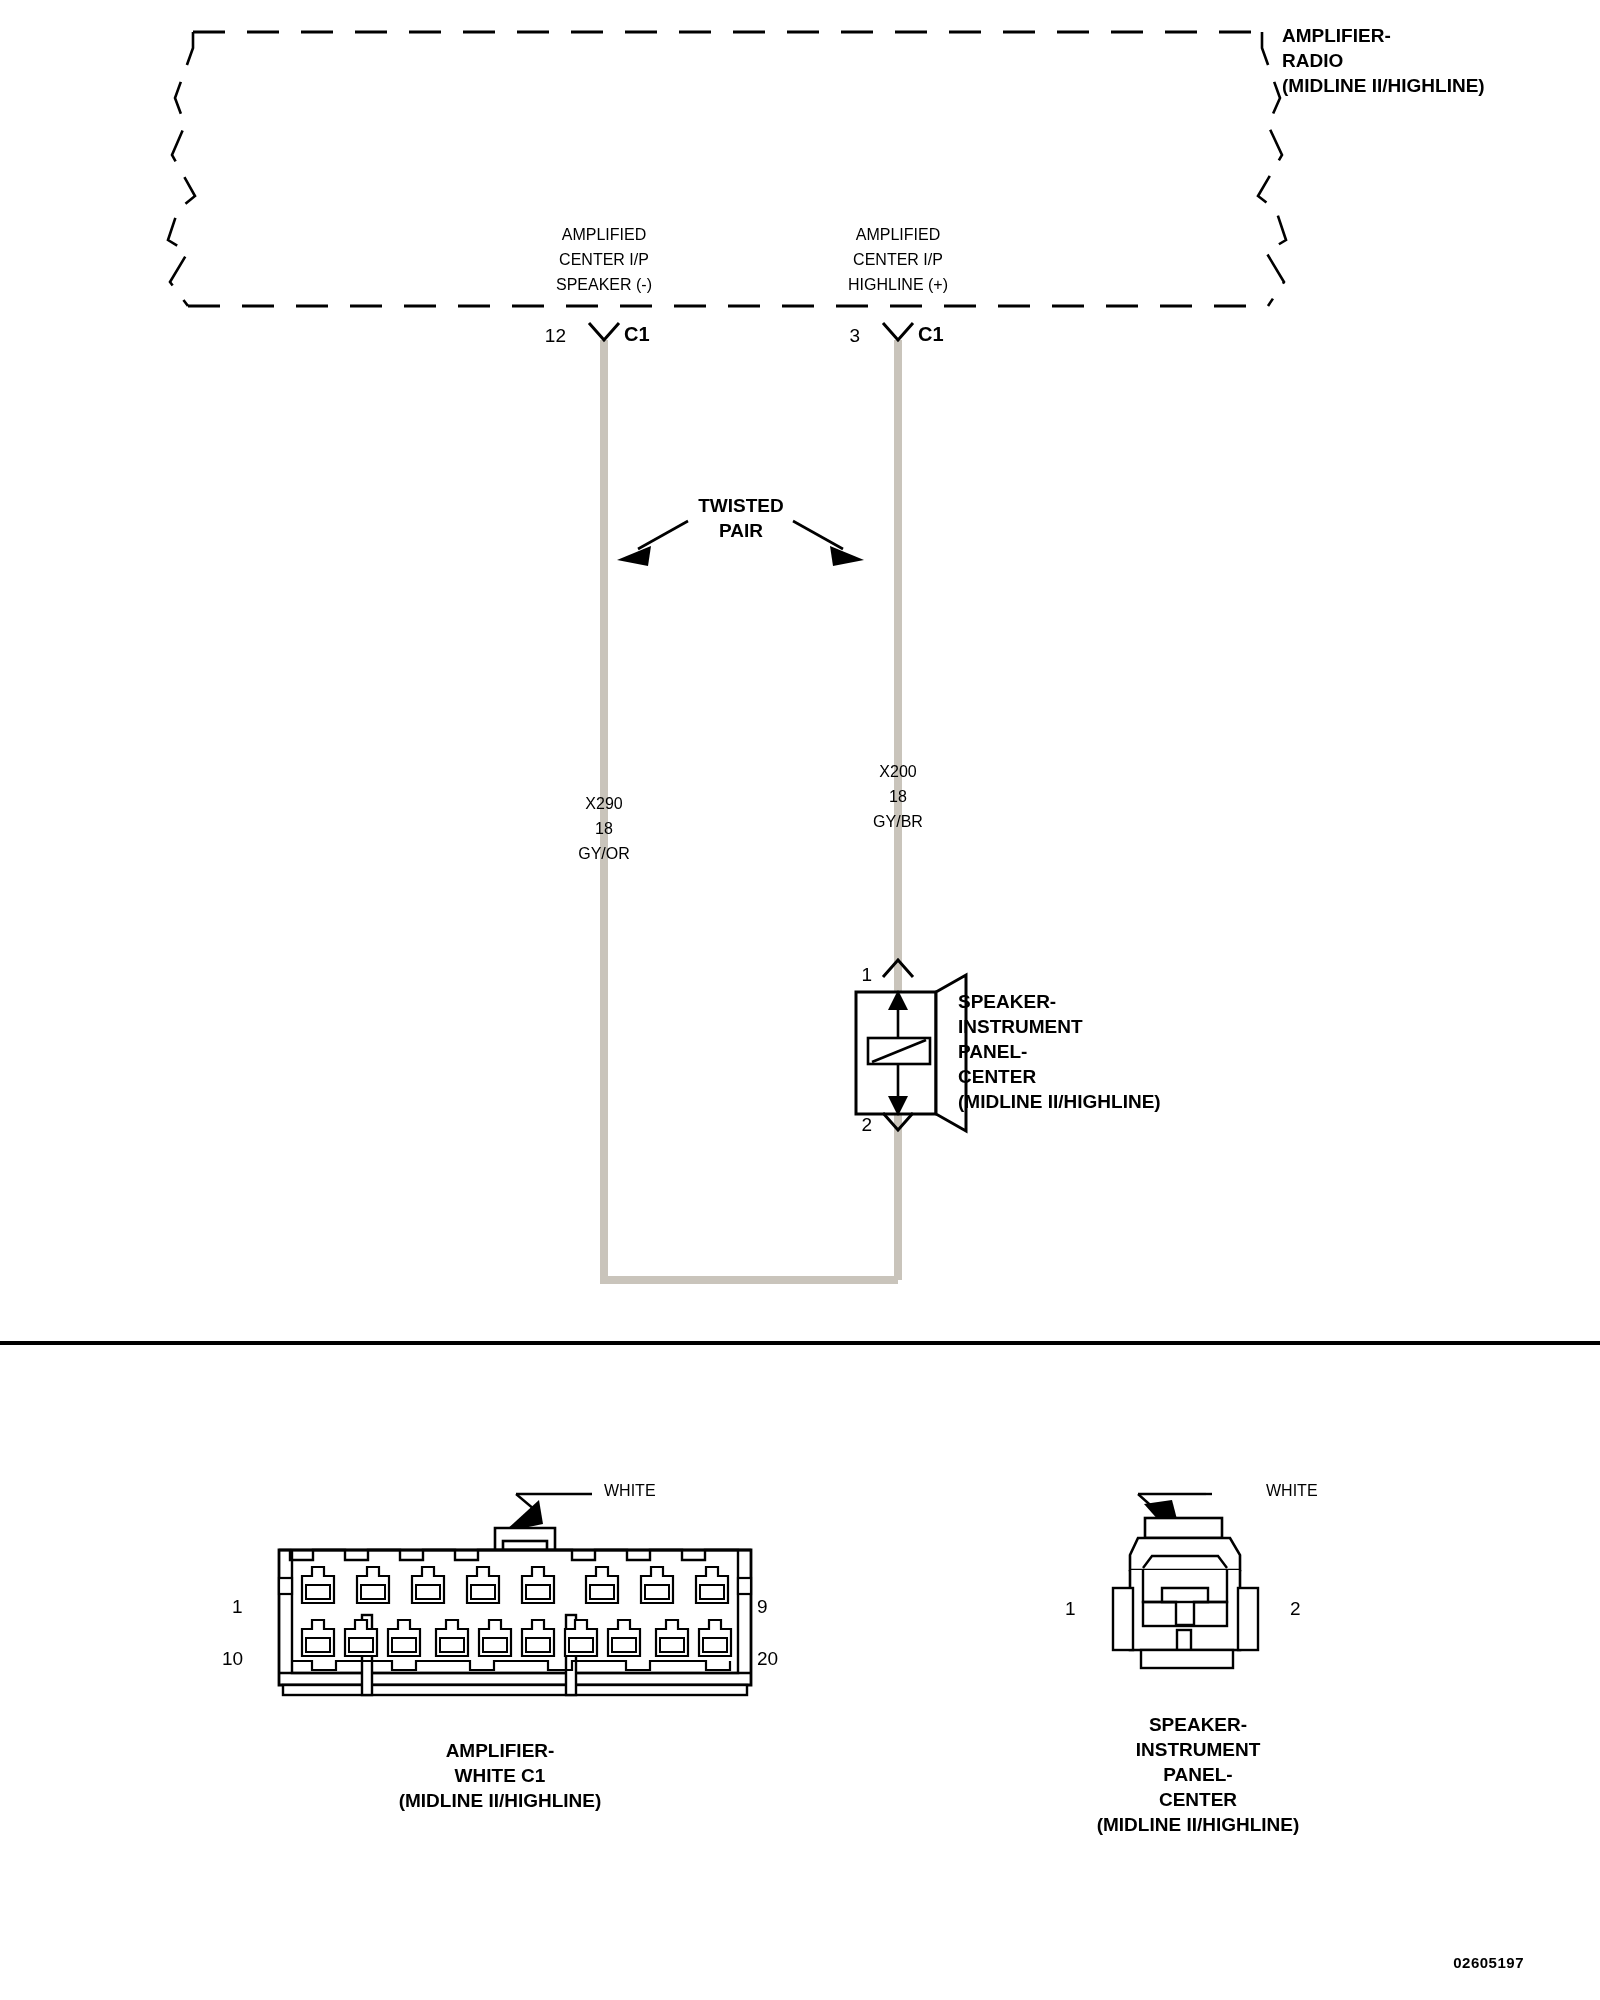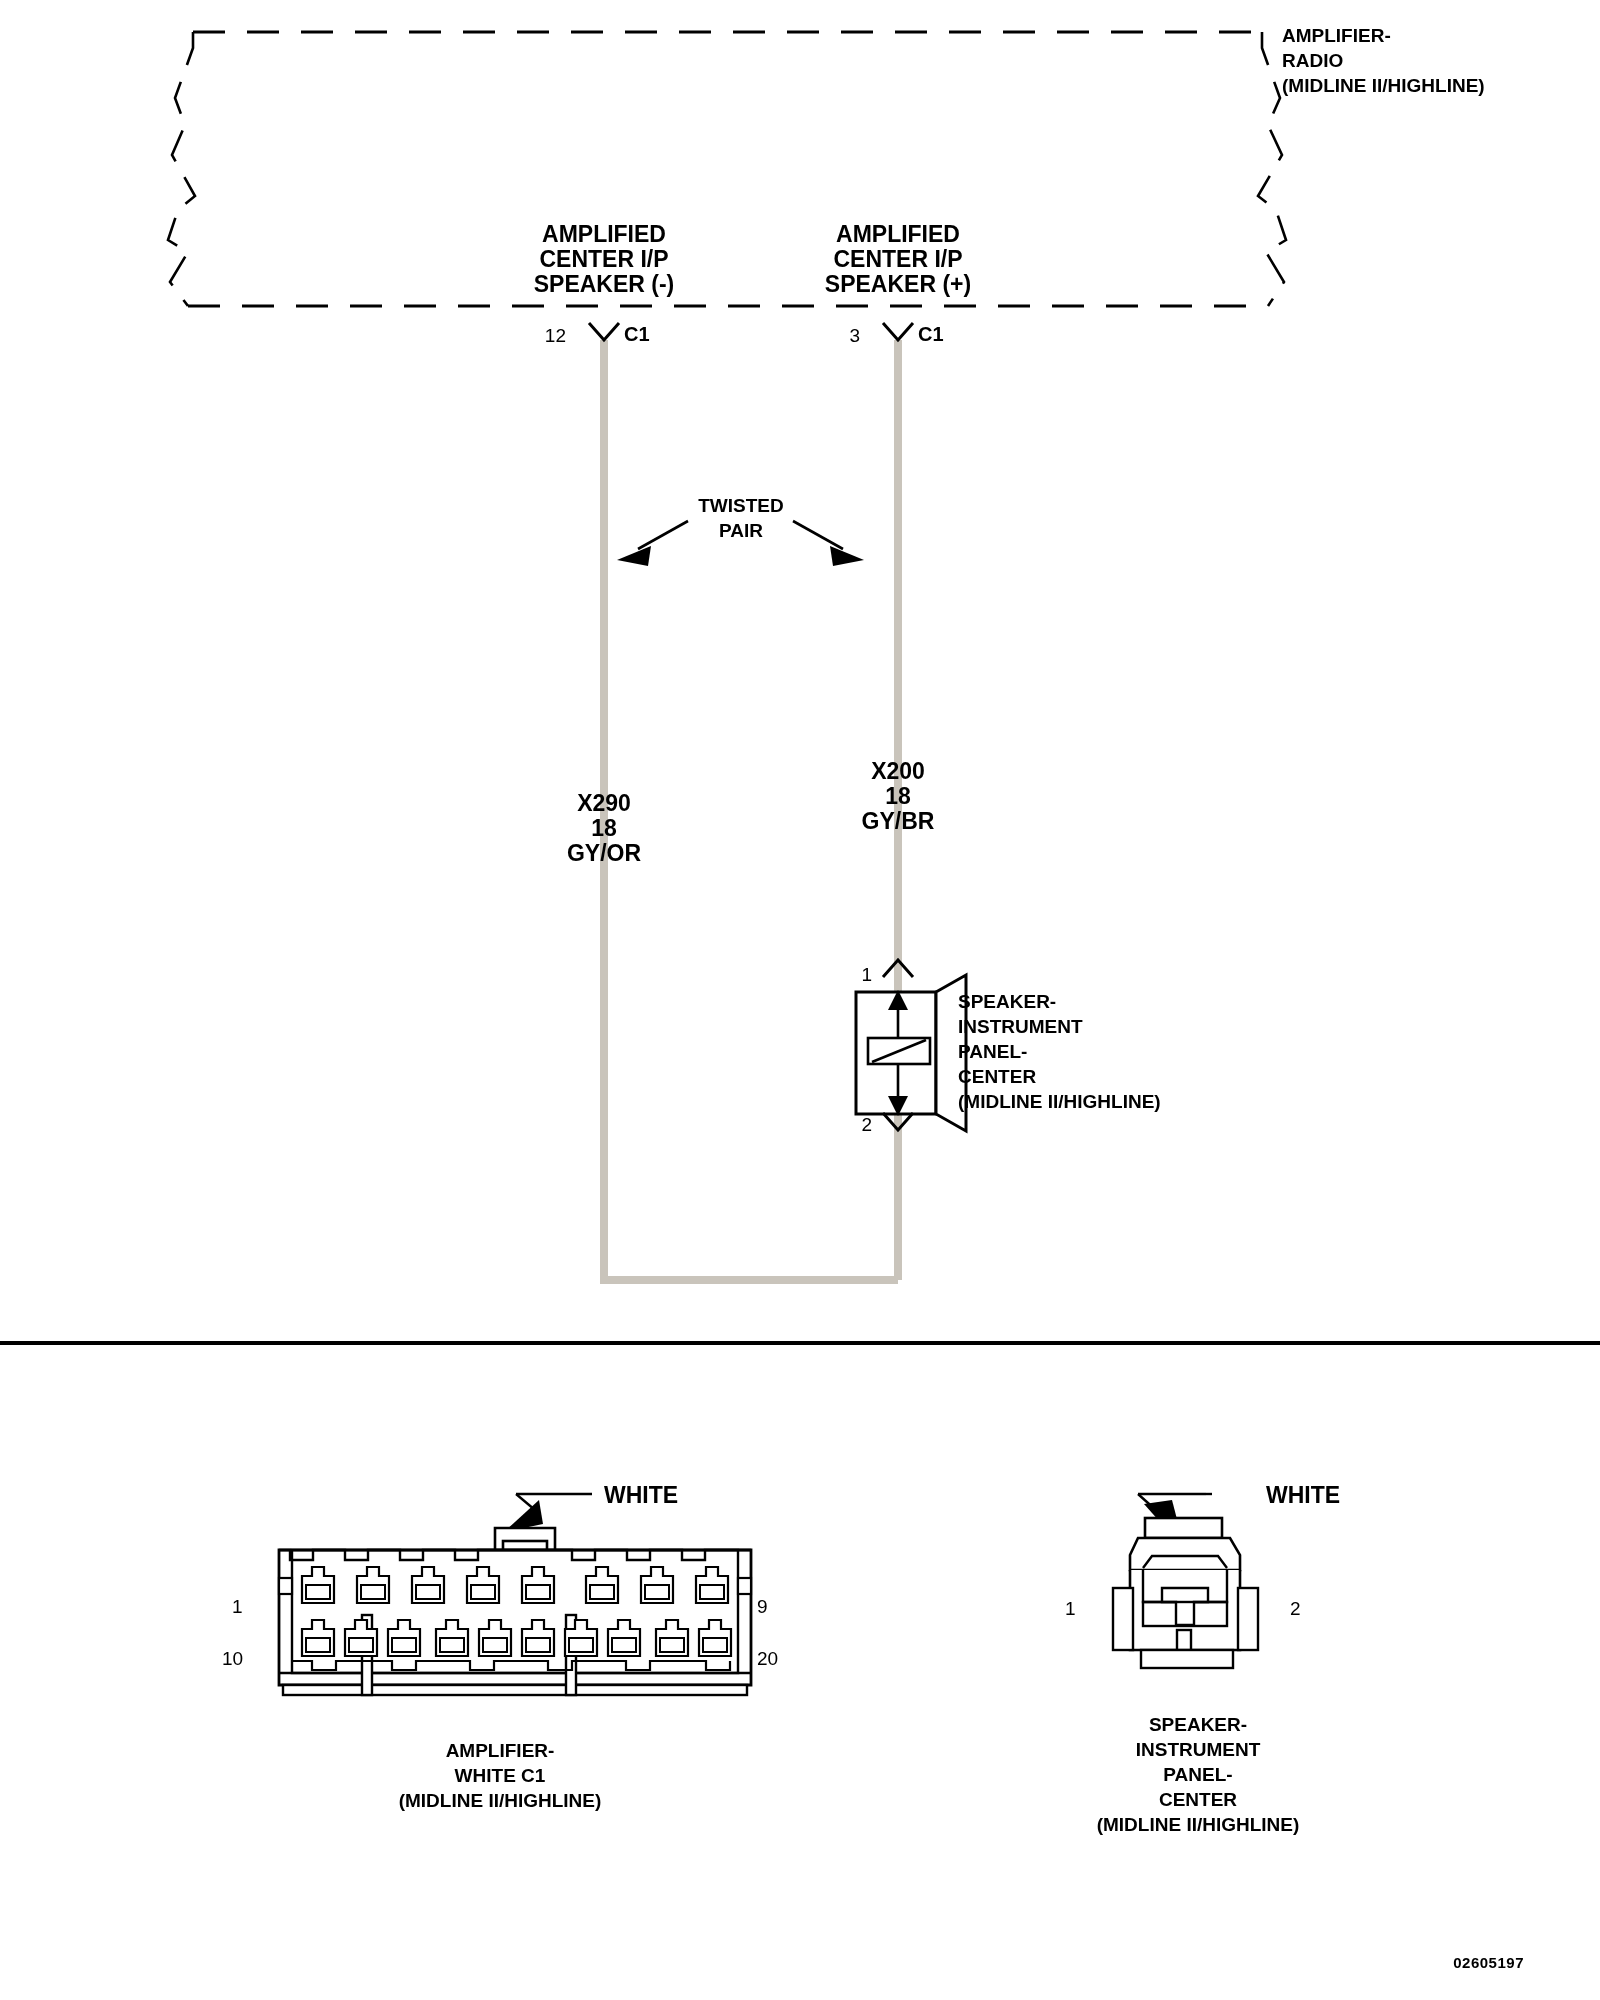--- a/index.html
+++ b/index.html
@@ -21,21 +21,21 @@
     height: 1600px;
   }
 
   
   .txt {
     position: absolute;
     color: #000000;
     white-space: nowrap;
     line-height: 1.38;
   }
-  .t-reg   { font-size: 23px; font-weight: 700; }
+  .t-reg   { font-size: 16px; font-weight: 400; }
   .t-bold  { font-size: 19px; font-weight: 700; }
   .t-pin   { font-size: 19px; font-weight: 400; }
   .t-c1    { font-size: 20px; font-weight: 700; }
   .t-id    { font-size: 15px; font-weight: 700; letter-spacing: 0.5px; }
   .ctr { transform: translateX(-50%); text-align: center; }
 
   .multiline { line-height: 25px; }
 
   svg { position: absolute; left: 0; top: 0; overflow: visible; }
 </style>
@@ -238,21 +238,21 @@
 
   <div class="txt t-reg multiline ctr" style="left:604px; top:222px;">
     <div>AMPLIFIED</div>
     <div>CENTER I/P</div>
     <div>SPEAKER (-)</div>
   </div>
 
   <div class="txt t-reg multiline ctr" style="left:898px; top:222px;">
     <div>AMPLIFIED</div>
     <div>CENTER I/P</div>
-    <div>SPEAKER (+)</div>
+    <div>HIGHLINE (+)</div>
   </div>
 
   <div class="txt t-pin" style="left:566px; top:323px; transform:translateX(-100%);">12</div>
   <div class="txt t-c1" style="left:624px; top:321px;">C1</div>
 
   <div class="txt t-pin" style="left:860px; top:323px; transform:translateX(-100%);">3</div>
   <div class="txt t-c1" style="left:918px; top:321px;">C1</div>
 
   <div class="txt t-bold multiline ctr" style="left:741px; top:477px;margin-top:16px;">
     <div>TWISTED</div>

